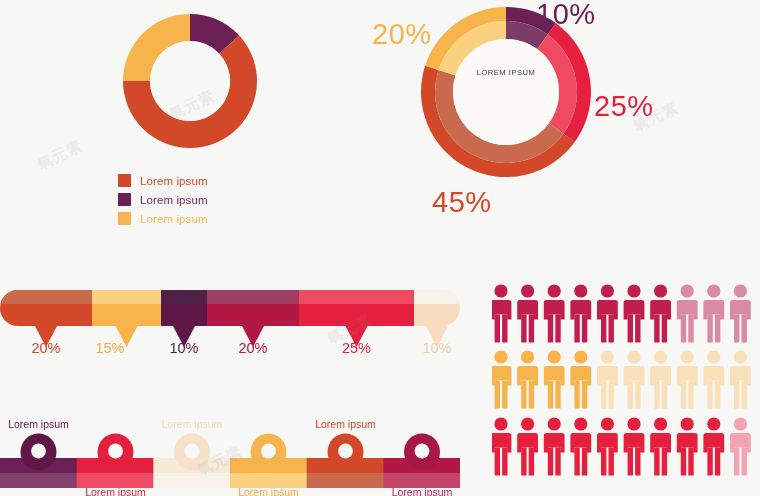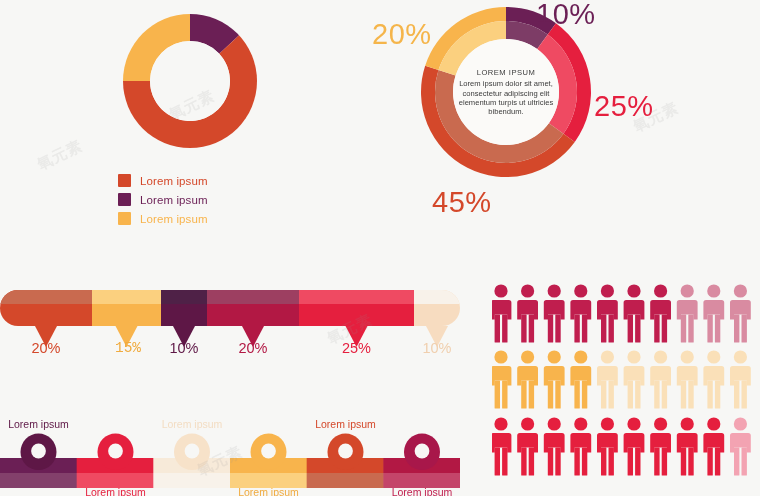--- a/index.html
+++ b/index.html
@@ -180,21 +180,20 @@
       <circle cx="88" cy="88" r="53" fill="#fbfaf8"></circle>
     </svg>
 
   <div class="abs donut-pct" id="donut-pct-10" style="color:#6b1f55">10%</div>
   <div class="abs donut-pct" id="donut-pct-25" style="color:#e51f3e">25%</div>
   <div class="abs donut-pct" id="donut-pct-45" style="color:#d4482a">45%</div>
   <div class="abs donut-pct" id="donut-pct-20" style="color:#f5b54a">20%</div>
 
   <div class="abs" id="donut-center-text">
     <span class="dc-title">LOREM IPSUM</span>
-    <span class="dc-body">Lorem ipsum dolor sit amet, consectetur adipiscing elit elementum turpis ut ultricies bibendum.</span>
   </div>
 
   <svg class="abs" id="progress-bar" viewBox="0 0 460 82">
       <defs>
         <clipPath id="barClip">
           <rect x="0" y="2" width="460" height="36" rx="18" ry="18"></rect>
         </clipPath>
       </defs>
       <g clip-path="url(#barClip)">
         <rect x="0" y="2" width="92.6" height="36" fill="#d4482a"></rect>
@@ -212,21 +211,21 @@
       </g>
       <path d="M 35 38 L 57 38 L 46 59 Z" fill="#d4482a"></path>
       <path d="M 115.5 38 L 137.5 38 L 126.5 59 Z" fill="#f8b44c"></path>
       <path d="M 173 38 L 195 38 L 184 59 Z" fill="#5e1746"></path>
       <path d="M 242 38 L 264 38 L 253 59 Z" fill="#b21844"></path>
       <path d="M 345.5 38 L 367.5 38 L 356.5 59 Z" fill="#e51f3e"></path>
       <path d="M 426 38 L 448 38 L 437 59 Z" fill="#f7dcc0"></path>
     </svg>
   <div id="bar-labels">
       <div class="abs bar-pct" style="left: 46px; color: rgb(212, 72, 42);">20%</div>
-      <div class="abs bar-pct" style="left: 128px; color: rgb(240, 171, 63); font-family: Liberation Mono, monospace;">15%</div>
+      <div class="abs bar-pct" style="left: 110px; color: rgb(240, 171, 63);">15%</div>
       <div class="abs bar-pct" style="left: 184px; color: rgb(94, 23, 70);">10%</div>
       <div class="abs bar-pct" style="left: 253px; color: rgb(178, 24, 68);">20%</div>
       <div class="abs bar-pct" style="left: 356.5px; color: rgb(229, 31, 62);">25%</div>
       <div class="abs bar-pct" style="left: 437px; color: rgb(240, 207, 174);">10%</div>
     </div>
 
   <svg class="abs" id="people-grid" viewBox="0 0 268 212">
       <g>
         <g transform="translate(0,0)" fill="#c01e4e">
           <circle cx="9" cy="7" r="6.6"></circle>

